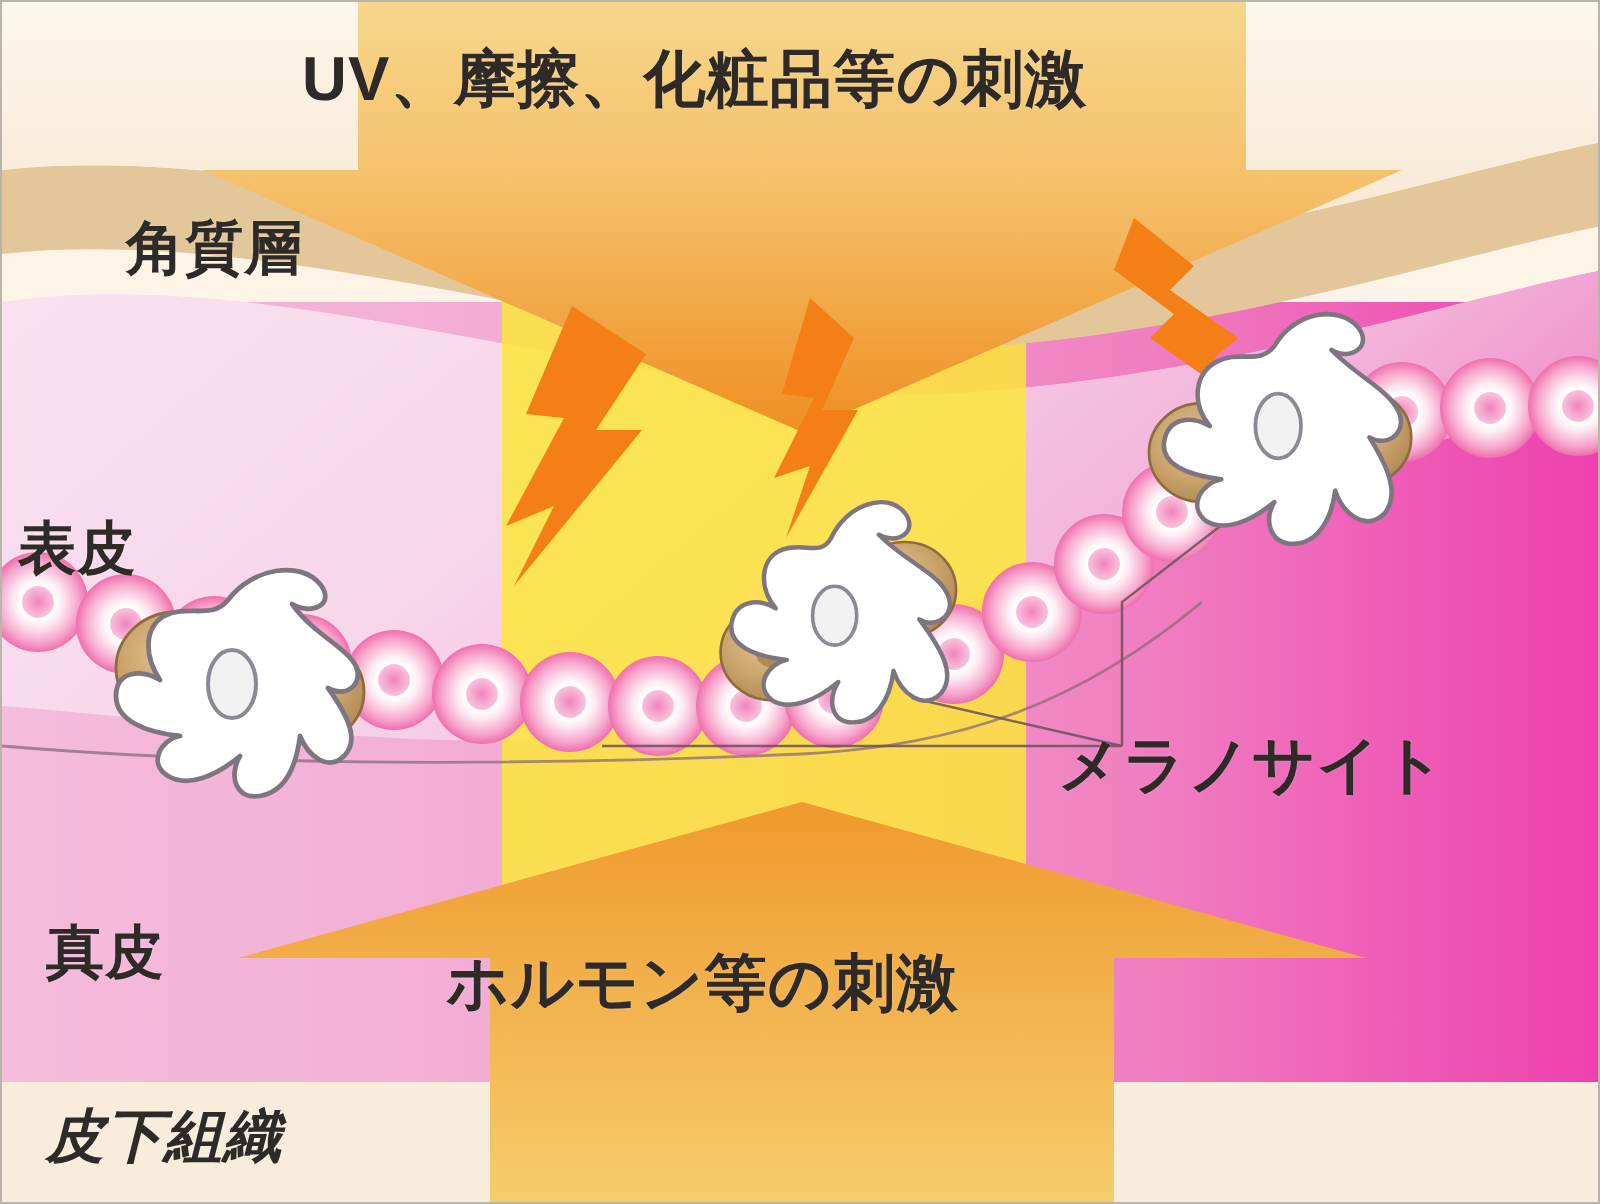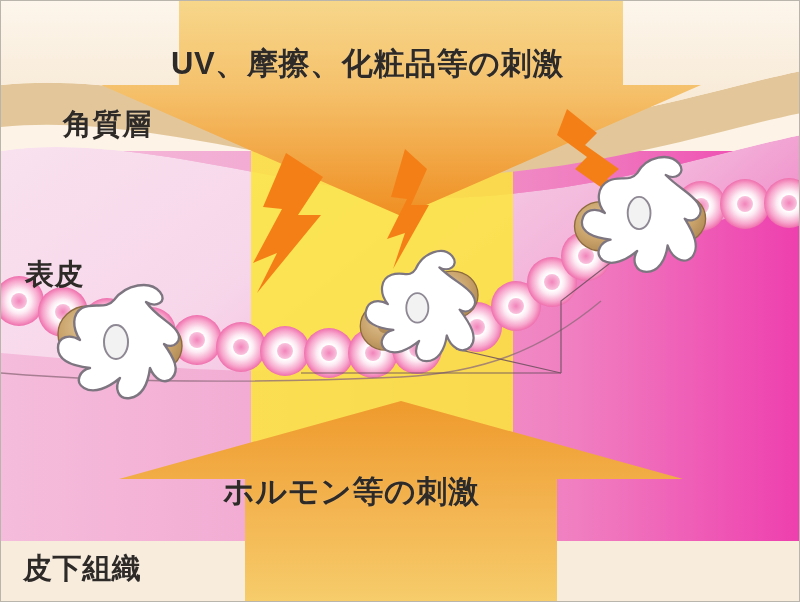--- a/index.html
+++ b/index.html
@@ -25,25 +25,25 @@
     color:#2e2a28;
     font-weight:bold;
     letter-spacing:.02em;
     white-space:nowrap;
     text-shadow:0 0 1px rgba(255,255,255,.35);
   }
   .lbl-layer{font-size:29px;}
   .lbl-arrow{font-size:31px;}
 
   #lbl-corneum{left:22px;top:104px;margin-left:40px;}
-  #lbl-epidermis{left:24px;top:254px;}
+  #lbl-epidermis{left:8px;top:254px;}
   #lbl-dermis{left:22px;top:456px;}
-  #lbl-subcut{left:22px;top:548px;}
+  #lbl-subcut{left:22px;top:548px;font-style:italic;}
   #lbl-melanocyte{left:528px;top:361px;font-size:31px;}
-  #lbl-top-arrow{left:150px;top:42px;margin-left:20px;}
+  #lbl-top-arrow{left:150px;top:18px;}
   #lbl-bottom-arrow{left:222px;top:470px;font-family:Liberation Mono, monospace;}
 </style>
 </head>
 <body>
 
 <div id="canvas">
   <div class="inner">
 
   <svg class="scene" viewBox="0 0 800 602" xmlns="http://www.w3.org/2000/svg">
     <defs>
@@ -220,22 +220,24 @@
         <ellipse cx="-2" cy="0" rx="12" ry="17" fill="#f2f2f2" stroke="#8e8894" stroke-width="2"></ellipse>
       </g>
 
     </g>
   </svg>
 
   <div class="lbl lbl-layer" id="lbl-corneum">角質層</div>
 
   <div class="lbl lbl-layer" id="lbl-epidermis">表皮</div>
 
+  <div class="lbl lbl-layer" id="lbl-dermis">真皮</div>
 
   <div class="lbl lbl-layer" id="lbl-subcut">皮下組織</div>
 
+  <div class="lbl" id="lbl-melanocyte">メラノサイト</div>
 
   <div class="lbl lbl-arrow" id="lbl-top-arrow">UV、摩擦、化粧品等の刺激</div>
 
   <div class="lbl lbl-arrow" id="lbl-bottom-arrow">ホルモン等の刺激</div>
 
   </div>
 </div>
 
 </body></html>

